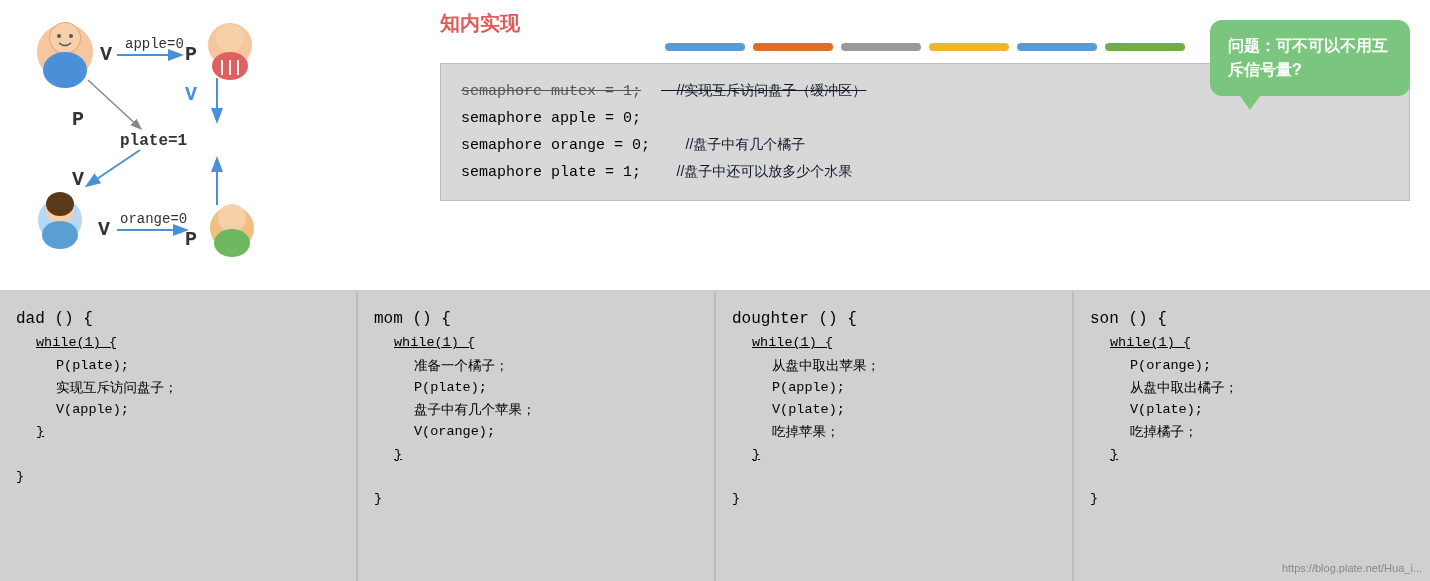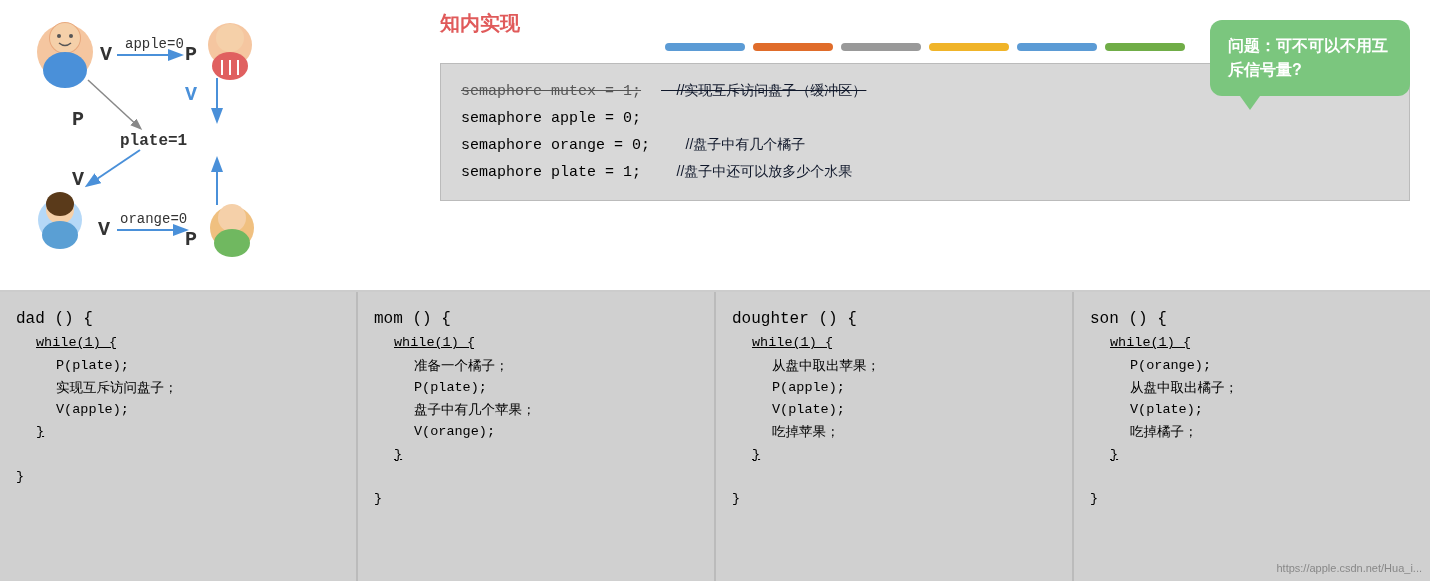--- a/index.html
+++ b/index.html
@@ -316,16 +316,16 @@
   <div class="code-panel">
     <div class="fn-name">son () {</div>
     <div class="indent1">while(1) {</div>
     <div class="indent2">P(orange);</div>
     <div class="indent2 chinese-text">从盘中取出橘子；</div>
     <div class="indent2">V(plate);</div>
     <div class="indent2 chinese-text">吃掉橘子；</div>
     <div class="indent1">}</div>
     <br>
     <div>}</div>
-    <div class="watermark">https://apple.csdn.net/Hua_i...</div>
+    <div class="watermark">https://blog.plate.net/Hua_i...</div>
   </div>
 
 </div>
 
 </body></html>

